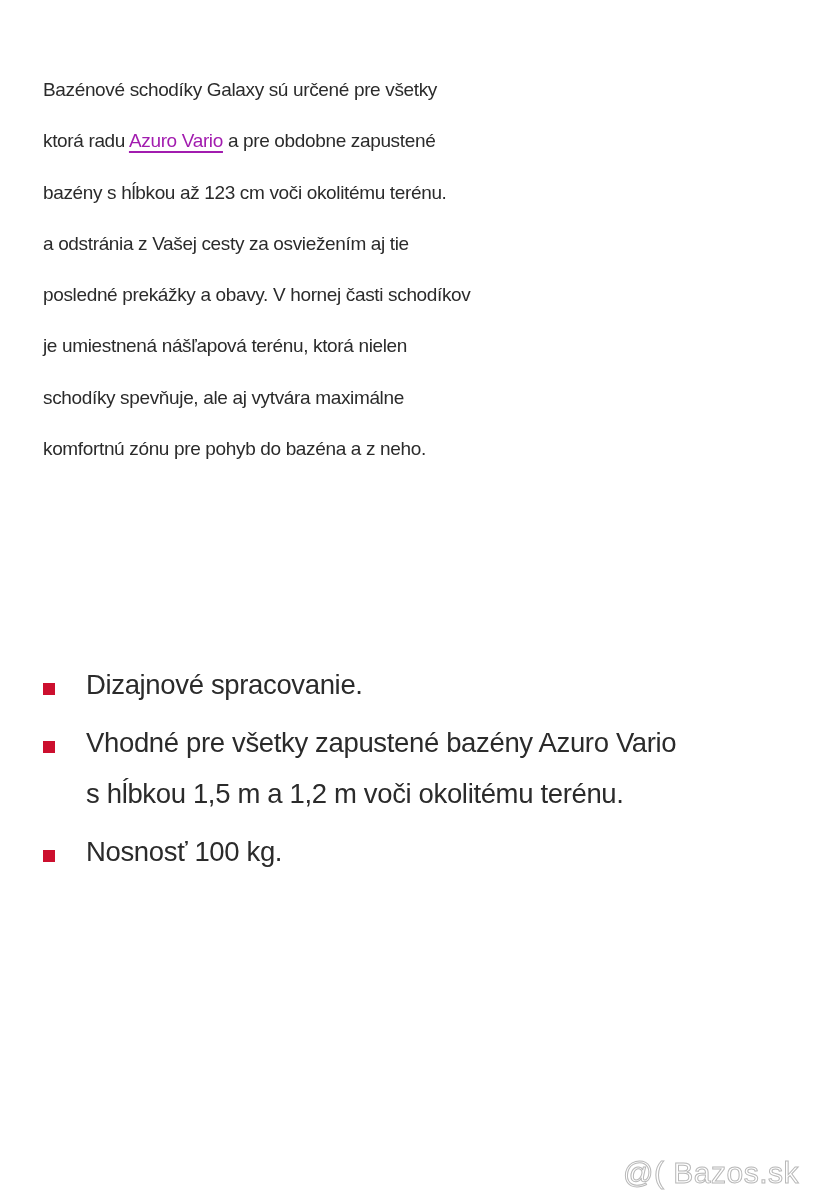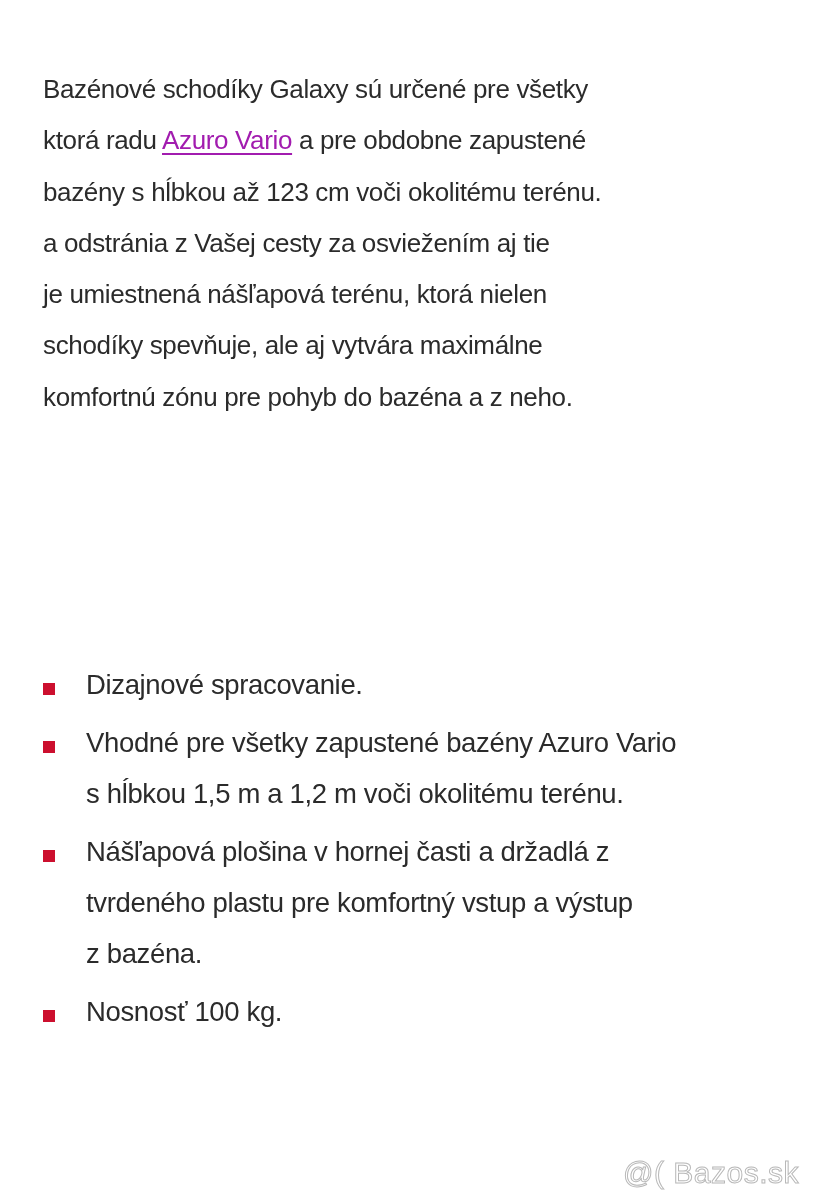--- a/index.html
+++ b/index.html
@@ -3,21 +3,21 @@
   <meta charset="utf-8">
   <style>
     html, body { margin: 0; padding: 0; background: #ffffff; }
     body {
       width: 817px; height: 1200px; overflow: hidden; position: relative;
       font-family: "Liberation Sans", "DejaVu Sans", sans-serif;
       color: #2b2b2b;
     }
     .content { position: absolute; left: 43px; top: 64px; width: 760px; }
     .para {
-      font-size: 26px; line-height: 51.3px; margin: 0;
+      font-size: 19px; line-height: 51.3px; margin: 0;
       letter-spacing: -0.35px; white-space: nowrap;
     }
     .para .ln { display: block; }
     .para a { color: #a21caf; text-decoration: underline; text-underline-offset: 4px; text-decoration-thickness: 1.5px; }
     .list { list-style: none; margin: 0; padding: 0; position: absolute; left: 43px; top: 659px; width: 760px; }
     .list li {
       position: relative; padding-left: 43px; font-size: 27.5px; line-height: 51px;
       letter-spacing: -0.35px; margin-bottom: 7px; white-space: nowrap;
     }
     .list li .ln { display: block; }
@@ -35,41 +35,36 @@
   </style>
 </head>
 <body>
 
 <div class="content">
   <p class="para">
     <span class="ln">Bazénové schodíky Galaxy sú určené pre všetky</span>
     <span class="ln"><span>ktorá radu </span><a href="#">Azuro Vario</a><span> a pre obdobne zapustené</span></span>
     <span class="ln">bazény s hĺbkou až 123 cm voči okolitému terénu.</span>
     <span class="ln">a odstránia z Vašej cesty za osviežením aj tie</span>
+    <span class="ln">posledné prekážky a obavy. V hornej časti schodíkov</span>
     <span class="ln">je umiestnená nášľapová terénu, ktorá nielen</span>
     <span class="ln">schodíky spevňuje, ale aj vytvára maximálne</span>
     <span class="ln">komfortnú zónu pre pohyb do bazéna a z neho.</span>
   </p>
 </div>
 
 <ul class="list">
   <li>
     <span class="bullet"></span>
     <span class="ln">Dizajnové spracovanie.</span>
   </li>
   <li>
     <span class="bullet"></span>
     <span class="ln">Vhodné pre všetky zapustené bazény Azuro Vario</span>
     <span class="ln">s hĺbkou 1,5 m a 1,2 m voči okolitému terénu.</span>
   </li>
   <li>
     <span class="bullet"></span>
-    <span class="ln">Nášľapová plošina v hornej časti a držadlá z</span>
-    <span class="ln">tvrdeného plastu pre komfortný vstup a výstup</span>
-    <span class="ln">z bazéna.</span>
-  </li>
-  <li>
-    <span class="bullet"></span>
     <span class="ln">Nosnosť 100 kg.</span>
   </li>
 </ul>
 
 <div class="watermark">@( Bazos.sk</div>
 
 </body></html>

